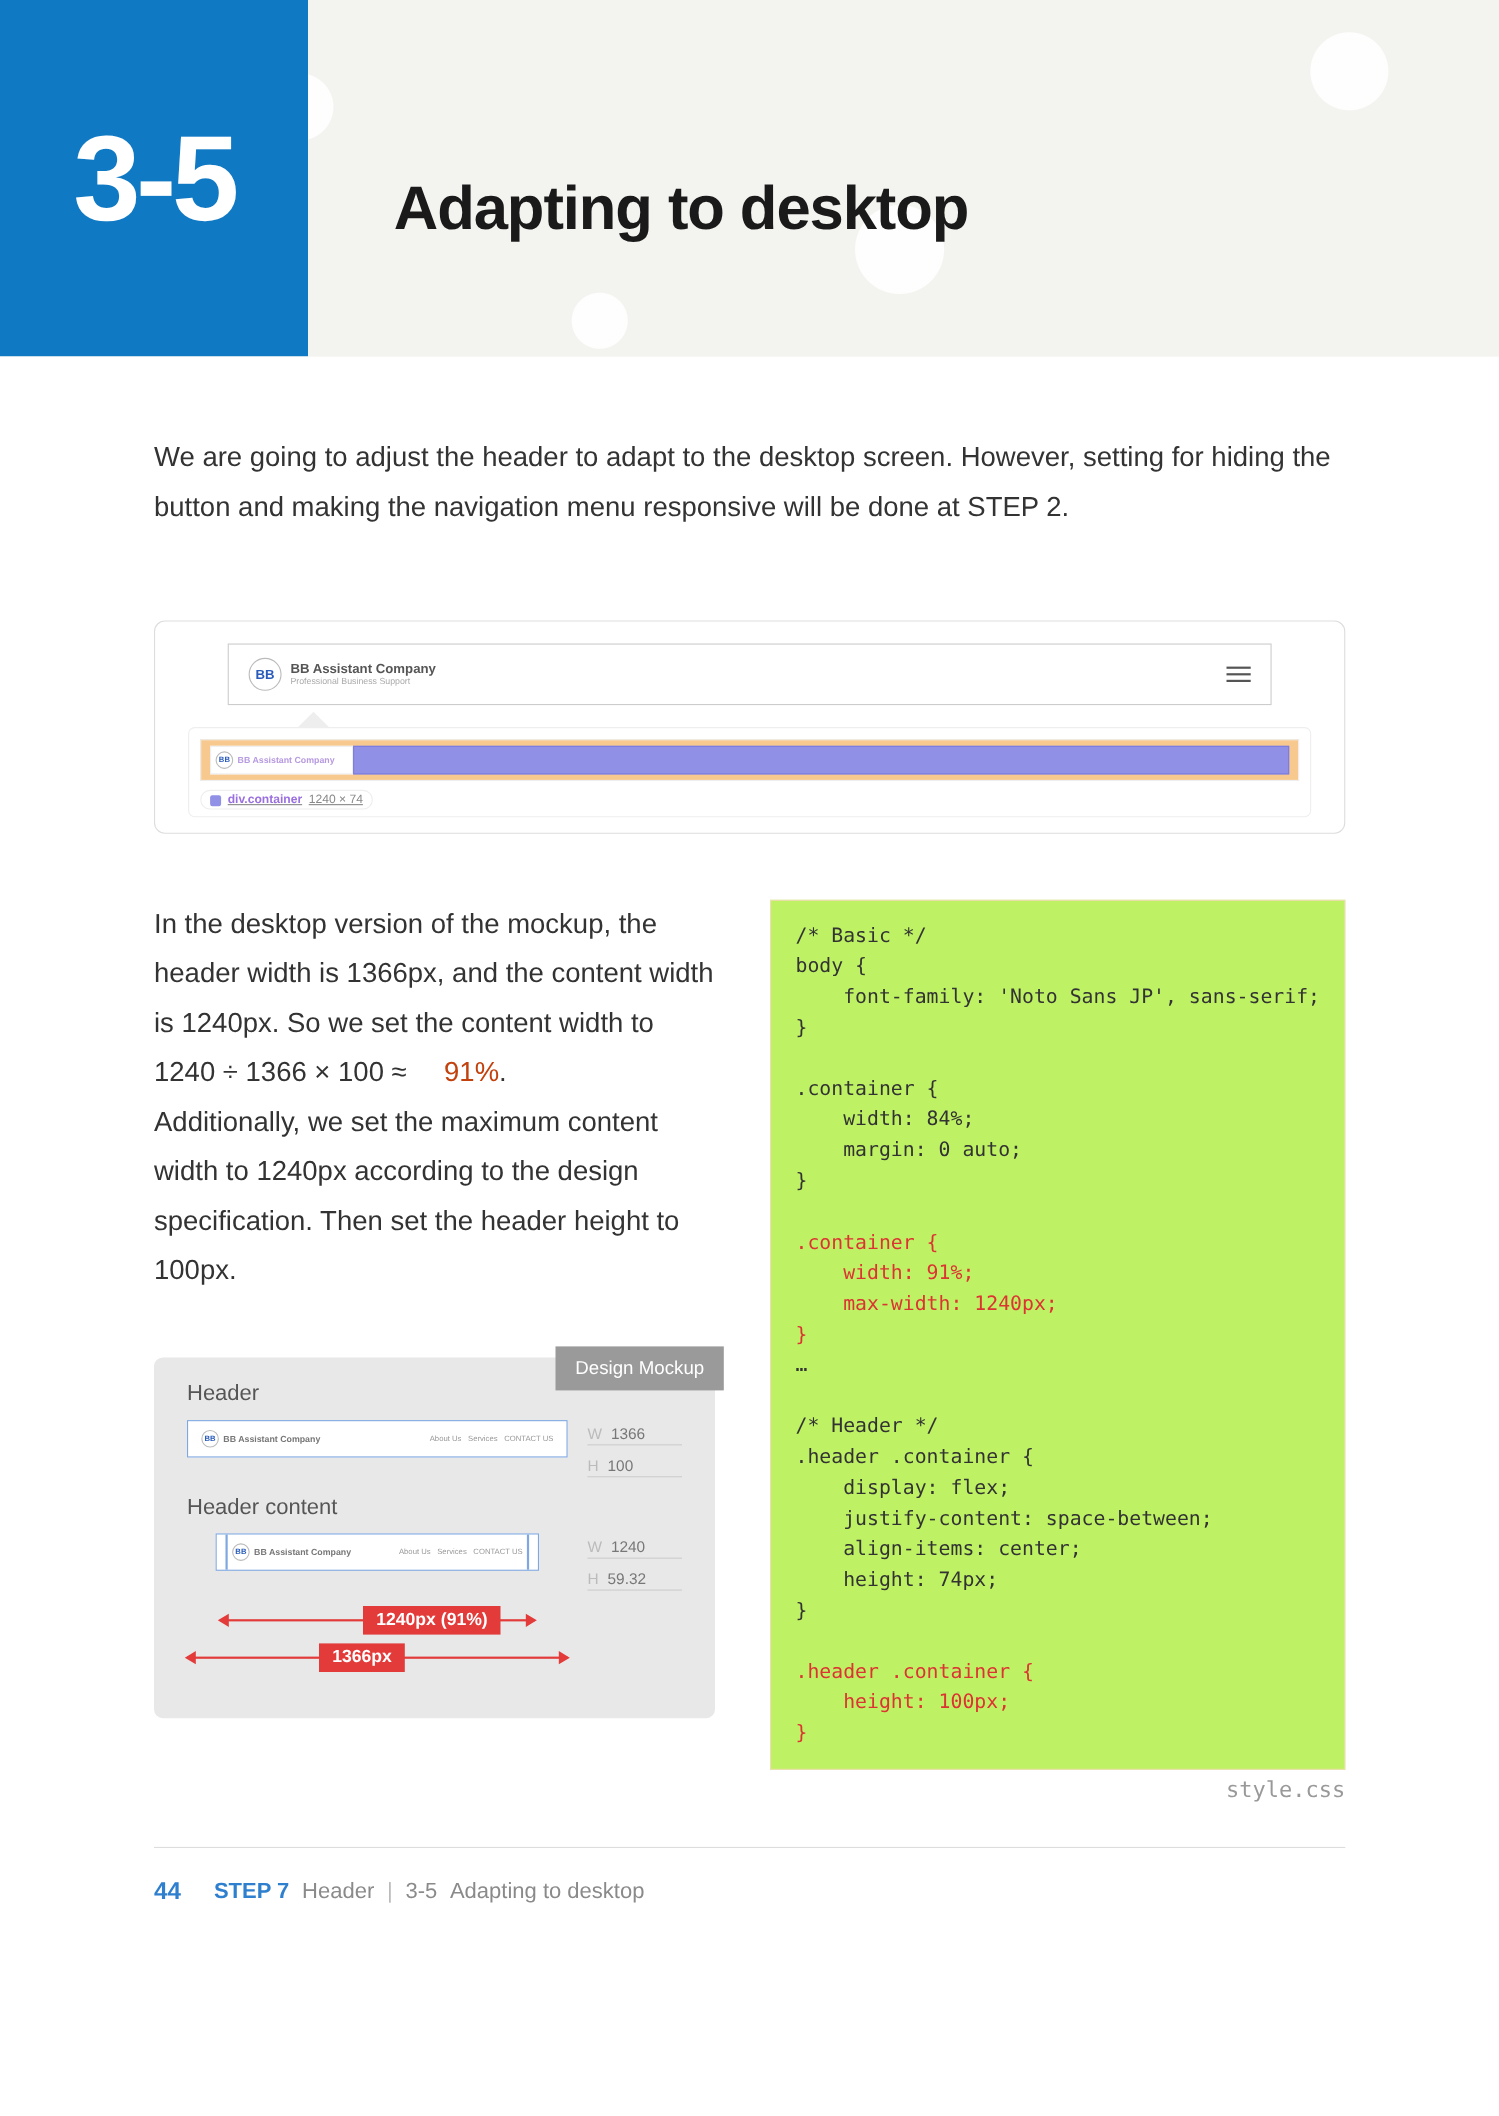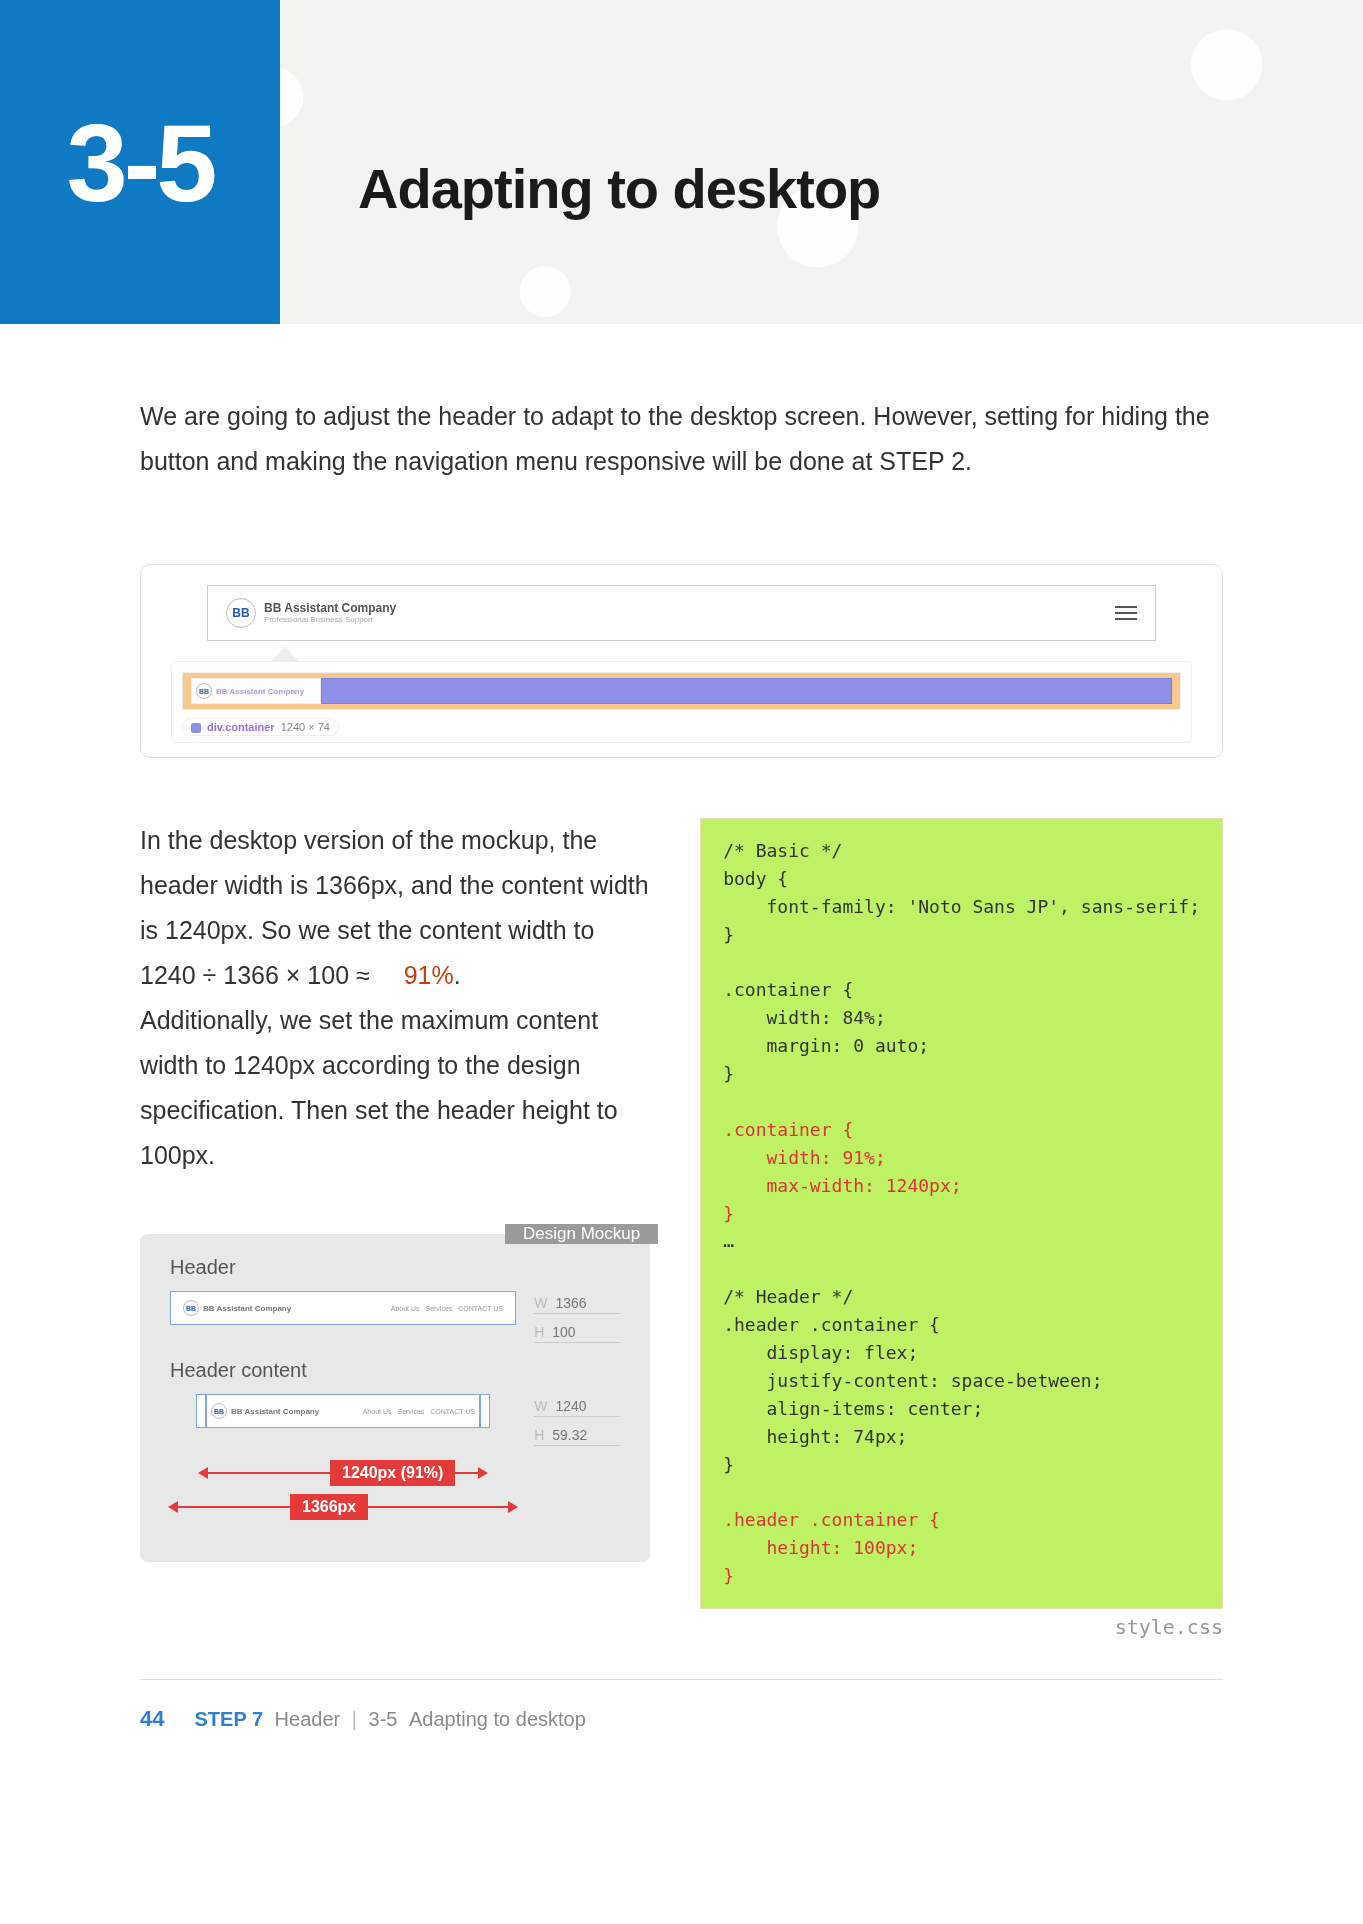--- a/index.html
+++ b/index.html
@@ -114,21 +114,21 @@
   }
   .devtools-slice .logo-area {
     width: 130px; height: 26px; background:#fff; display:flex; align-items:center; gap:4px; padding:0 4px;
     border:1px solid #eee;
   }
   .devtools-slice .blue-fill {
     flex:1; height:26px; background:#8f90e6; border:1px solid #7a7ce0;
   }
   .devtools-meta {
     display:flex; align-items:flex-end; gap:6px; font-size:11px; color:#888;
-    border:1px solid #eee; border-radius:10px; padding:2px 8px; width:max-content;
+    border:1px solid #eee; border-radius:10px; padding:2px 8px; width:max-content;text-decoration:underline;
   }
   .devtools-meta .tag { color:#9a6fe0; font-weight:600;}
   .devtools-meta .dot { width:10px;height:10px;border-radius:2px;background:#8f90e6;display:inline-block;}
   
   .two-col {
     display:flex; gap:50px; align-items:flex-start; margin-bottom: 30px;
   }
   .col-left { flex: 1 1 540px; }
   .col-right { flex: 0 0 470px; }
   .body-text {
@@ -150,21 +150,21 @@
   .code-filename {
     text-align:right; font-family: Menlo, monospace; font-size:20px; color:#999; margin-top:6px;
   }
   
   .design-panel {
     background:#e8e8e8; border-radius:8px; padding:22px 30px 26px;
     margin-top: 56px; position:relative;
   }
   .design-tab {
     position:absolute; top:-10px; right:-8px;
-    background:#9a9a9a; color:#fff; font-size:17px; padding:0 18px;
+    background:#9a9a9a; color:#fff; font-size:17px; padding:10px 18px;
   }
   .dp-label { font-size:20px; color:#555; margin-bottom:12px; }
   .dp-row { display:flex; align-items:flex-start; gap:18px; margin-bottom:16px;}
   .dp-bar {
     flex: 1 1 auto;
     background:#fff; border:1px solid #7fa8e0;
     height:34px; display:flex; align-items:center; justify-content:space-between;
     padding:0 8px; position:relative;
   }
   .dp-bar-inner {

